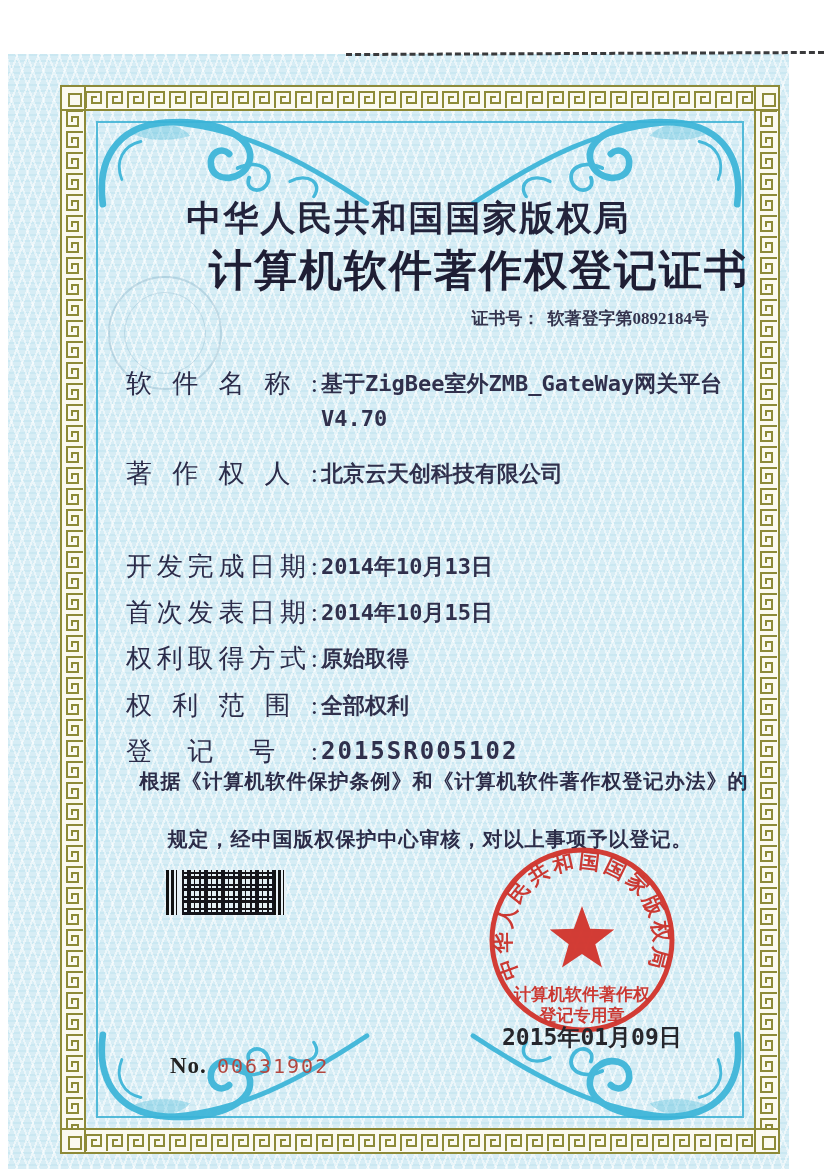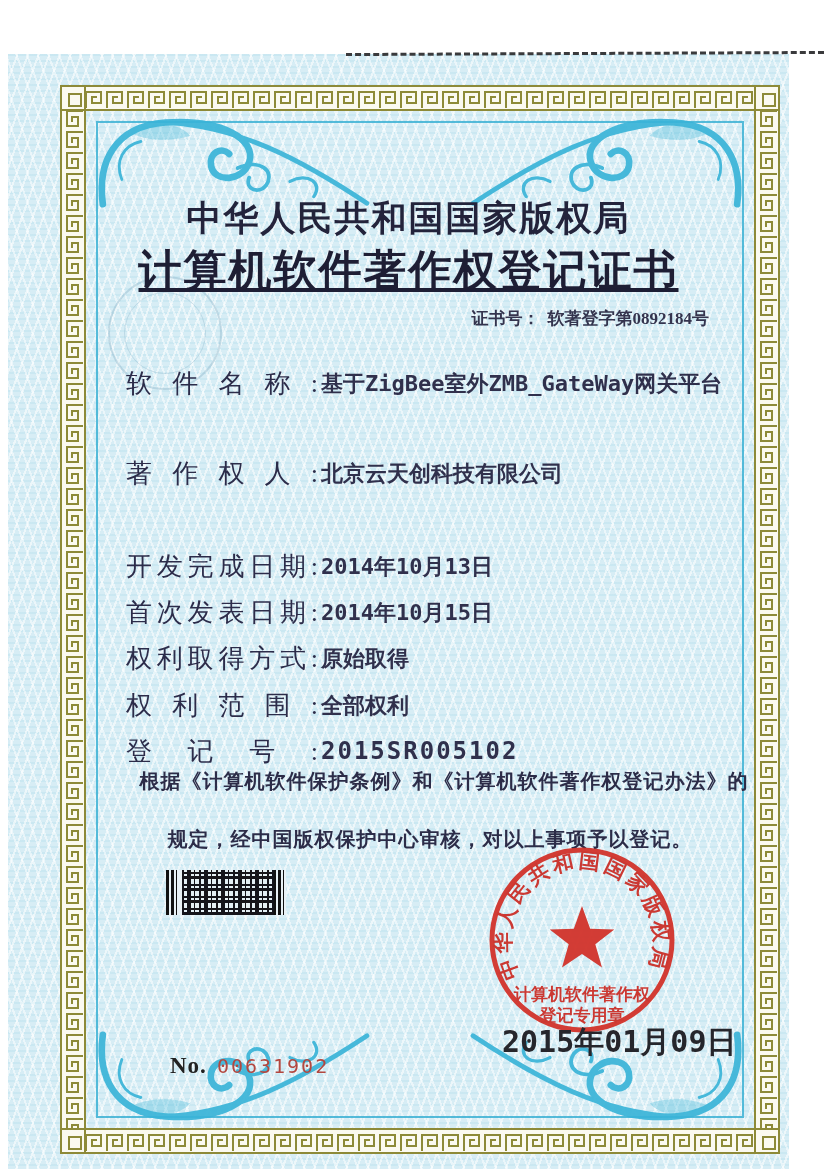--- a/index.html
+++ b/index.html
@@ -40,22 +40,22 @@
   .fl-bl{left:28px;bottom:28px;transform:scaleY(-1);}
   .fl-br{right:28px;bottom:28px;transform:scale(-1,-1);}
   
   .watermark{position:absolute;left:100px;top:222px;width:110px;height:110px;border-radius:50%;
     border:2px solid rgba(145,185,205,.45);}
   .watermark::after{content:"";position:absolute;left:14px;top:14px;right:14px;bottom:14px;
     border-radius:50%;border:1px solid rgba(145,185,205,.4);}
   
   .authority{position:absolute;left:60px;right:40px;top:141px;text-align:center;
     font-size:35px;font-weight:700;letter-spacing:2px;color:#23233b;}
-  .cert-title{position:absolute;left:60px;right:40px;top:188px;text-align:center;
-    font-size:43px;font-weight:700;letter-spacing:2px;color:#1e1e34;text-decoration:underline;}
+  .cert-title{position:absolute;left:60px;right:40px;top:188px;text-align:right;
+    font-size:43px;font-weight:700;letter-spacing:2px;color:#1e1e34;}
   .certno{position:absolute;top:253px;right:80px;font-size:17px;font-weight:700;color:#34344e;margin-left:32px;}
   .certno .v{margin-left:8px;}
   .field{position:absolute;left:102px;white-space:pre;color:#2c2c4a;}
   .flabel{display:inline-block;width:192px;font-size:26px;font-weight:400;
     text-align:justify;text-align-last:justify;vertical-align:top;}
   .fvalue{display:inline-block;margin-left:3px;font-size:22px;font-weight:600;
     font-family:"DejaVu Sans Mono","Liberation Mono",monospace;color:#30304c;vertical-align:top;line-height:35px;}
   .fvalue .l2{display:block;}
   .f-reg .fvalue{font-size:24px;letter-spacing:2px;}
   .statement{position:absolute;left:102px;width:640px;font-size:20px;font-weight:600;
@@ -68,21 +68,21 @@
     background-image:
       repeating-linear-gradient(90deg,#14141a 0 2px,transparent 2px 5px,#14141a 5px 9px,transparent 9px 12px,#14141a 12px 13px,transparent 13px 17px),
       repeating-linear-gradient(0deg,#14141a 0 3px,transparent 3px 5px,#14141a 5px 7px,transparent 7px 12px);
   }
   .barcode::before{content:"";position:absolute;left:0;top:0;bottom:0;width:16px;
     background:repeating-linear-gradient(90deg,#111 0 3px,#e8f1f5 3px 5px,#111 5px 8px,#e8f1f5 8px 10px,#111 10px 11px,#e8f1f5 11px 16px);}
   .barcode::after{content:"";position:absolute;right:0;top:0;bottom:0;width:12px;
     background:repeating-linear-gradient(90deg,#111 0 2px,#e8f1f5 2px 4px,#111 4px 7px,#e8f1f5 7px 9px,#111 9px 10px,#e8f1f5 10px 12px);}
   
   .seal{position:absolute;left:474px;top:790px;width:200px;height:200px;opacity:.95;}
-  .issue-date{position:absolute;left:494px;top:968px;font-size:30px;font-weight:600;color:#26262c;
+  .issue-date{position:absolute;left:494px;top:968px;font-size:23px;font-weight:600;color:#26262c;
     font-family:"DejaVu Sans Mono","Liberation Mono",monospace;z-index:5;}
   .serial{position:absolute;left:138px;top:999px;font-size:23px;color:#222;margin-left:24px;}
   .serial .no{font-weight:600;letter-spacing:1px;}
   .serial .num{font-size:20px;color:#b3473f;letter-spacing:2px;margin-left:10px;
     font-family:"DejaVu Sans Mono","Liberation Mono",monospace;}
 </style>
 </head>
 <body>
 
 <svg width="0" height="0" style="position:absolute" aria-hidden="true">
@@ -153,21 +153,21 @@
   <div class="watermark"></div>
 
   <div class="authority">中华人民共和国国家版权局</div>
   <div class="cert-title">计算机软件著作权登记证书</div>
 
   <div class="certno">
     <span>证书号：</span><span class="v">软著登字第0892184号</span>
   </div>
 
   <div class="field" style="top:294px">
-    <span class="flabel">软件名称:</span><span class="fvalue"><span>基于ZigBee室外ZMB_GateWay网关平台</span></span>
+    <span class="flabel">软件名称:</span><span class="fvalue"><span>基于ZigBee室外ZMB_GateWay网关平台</span><span class="l2">V4.70</span></span>
   </div>
   <div class="field" style="top:384px">
     <span class="flabel">著作权人:</span><span class="fvalue">北京云天创科技有限公司</span>
   </div>
   <div class="field" style="top:477px">
     <span class="flabel">开发完成日期:</span><span class="fvalue">2014年10月13日</span>
   </div>
   <div class="field" style="top:523px">
     <span class="flabel">首次发表日期:</span><span class="fvalue">2014年10月15日</span>
   </div>

